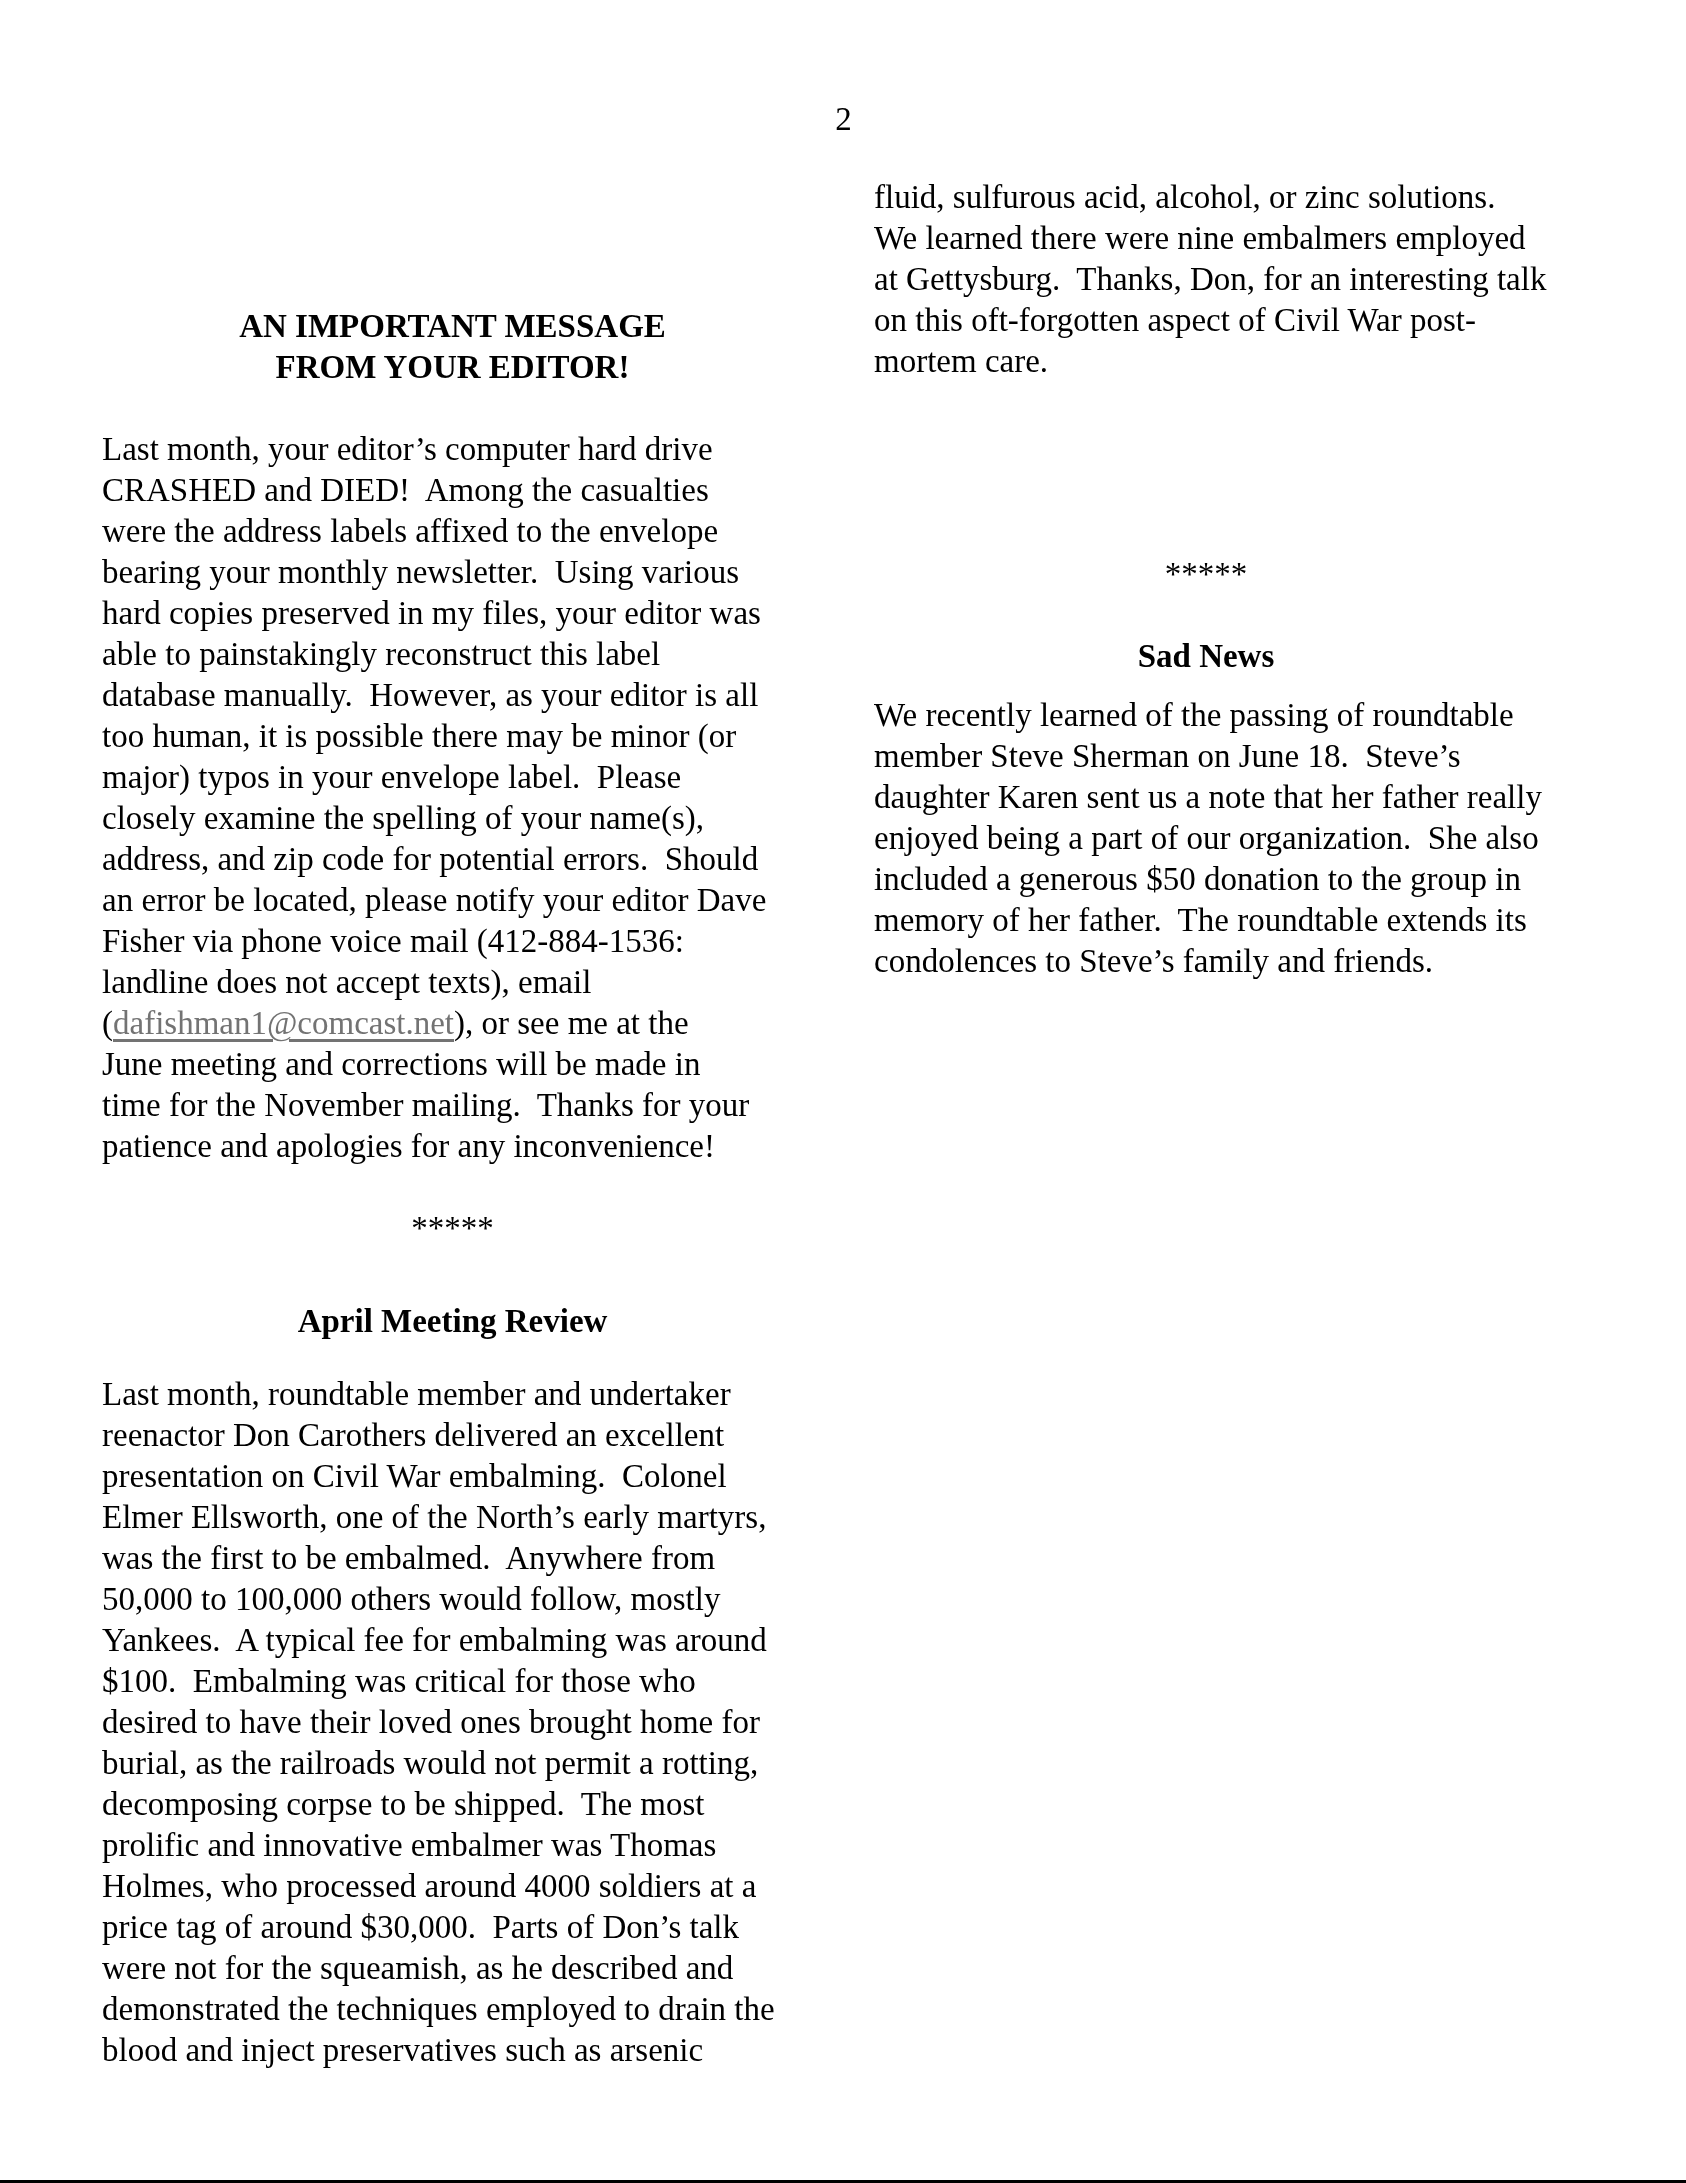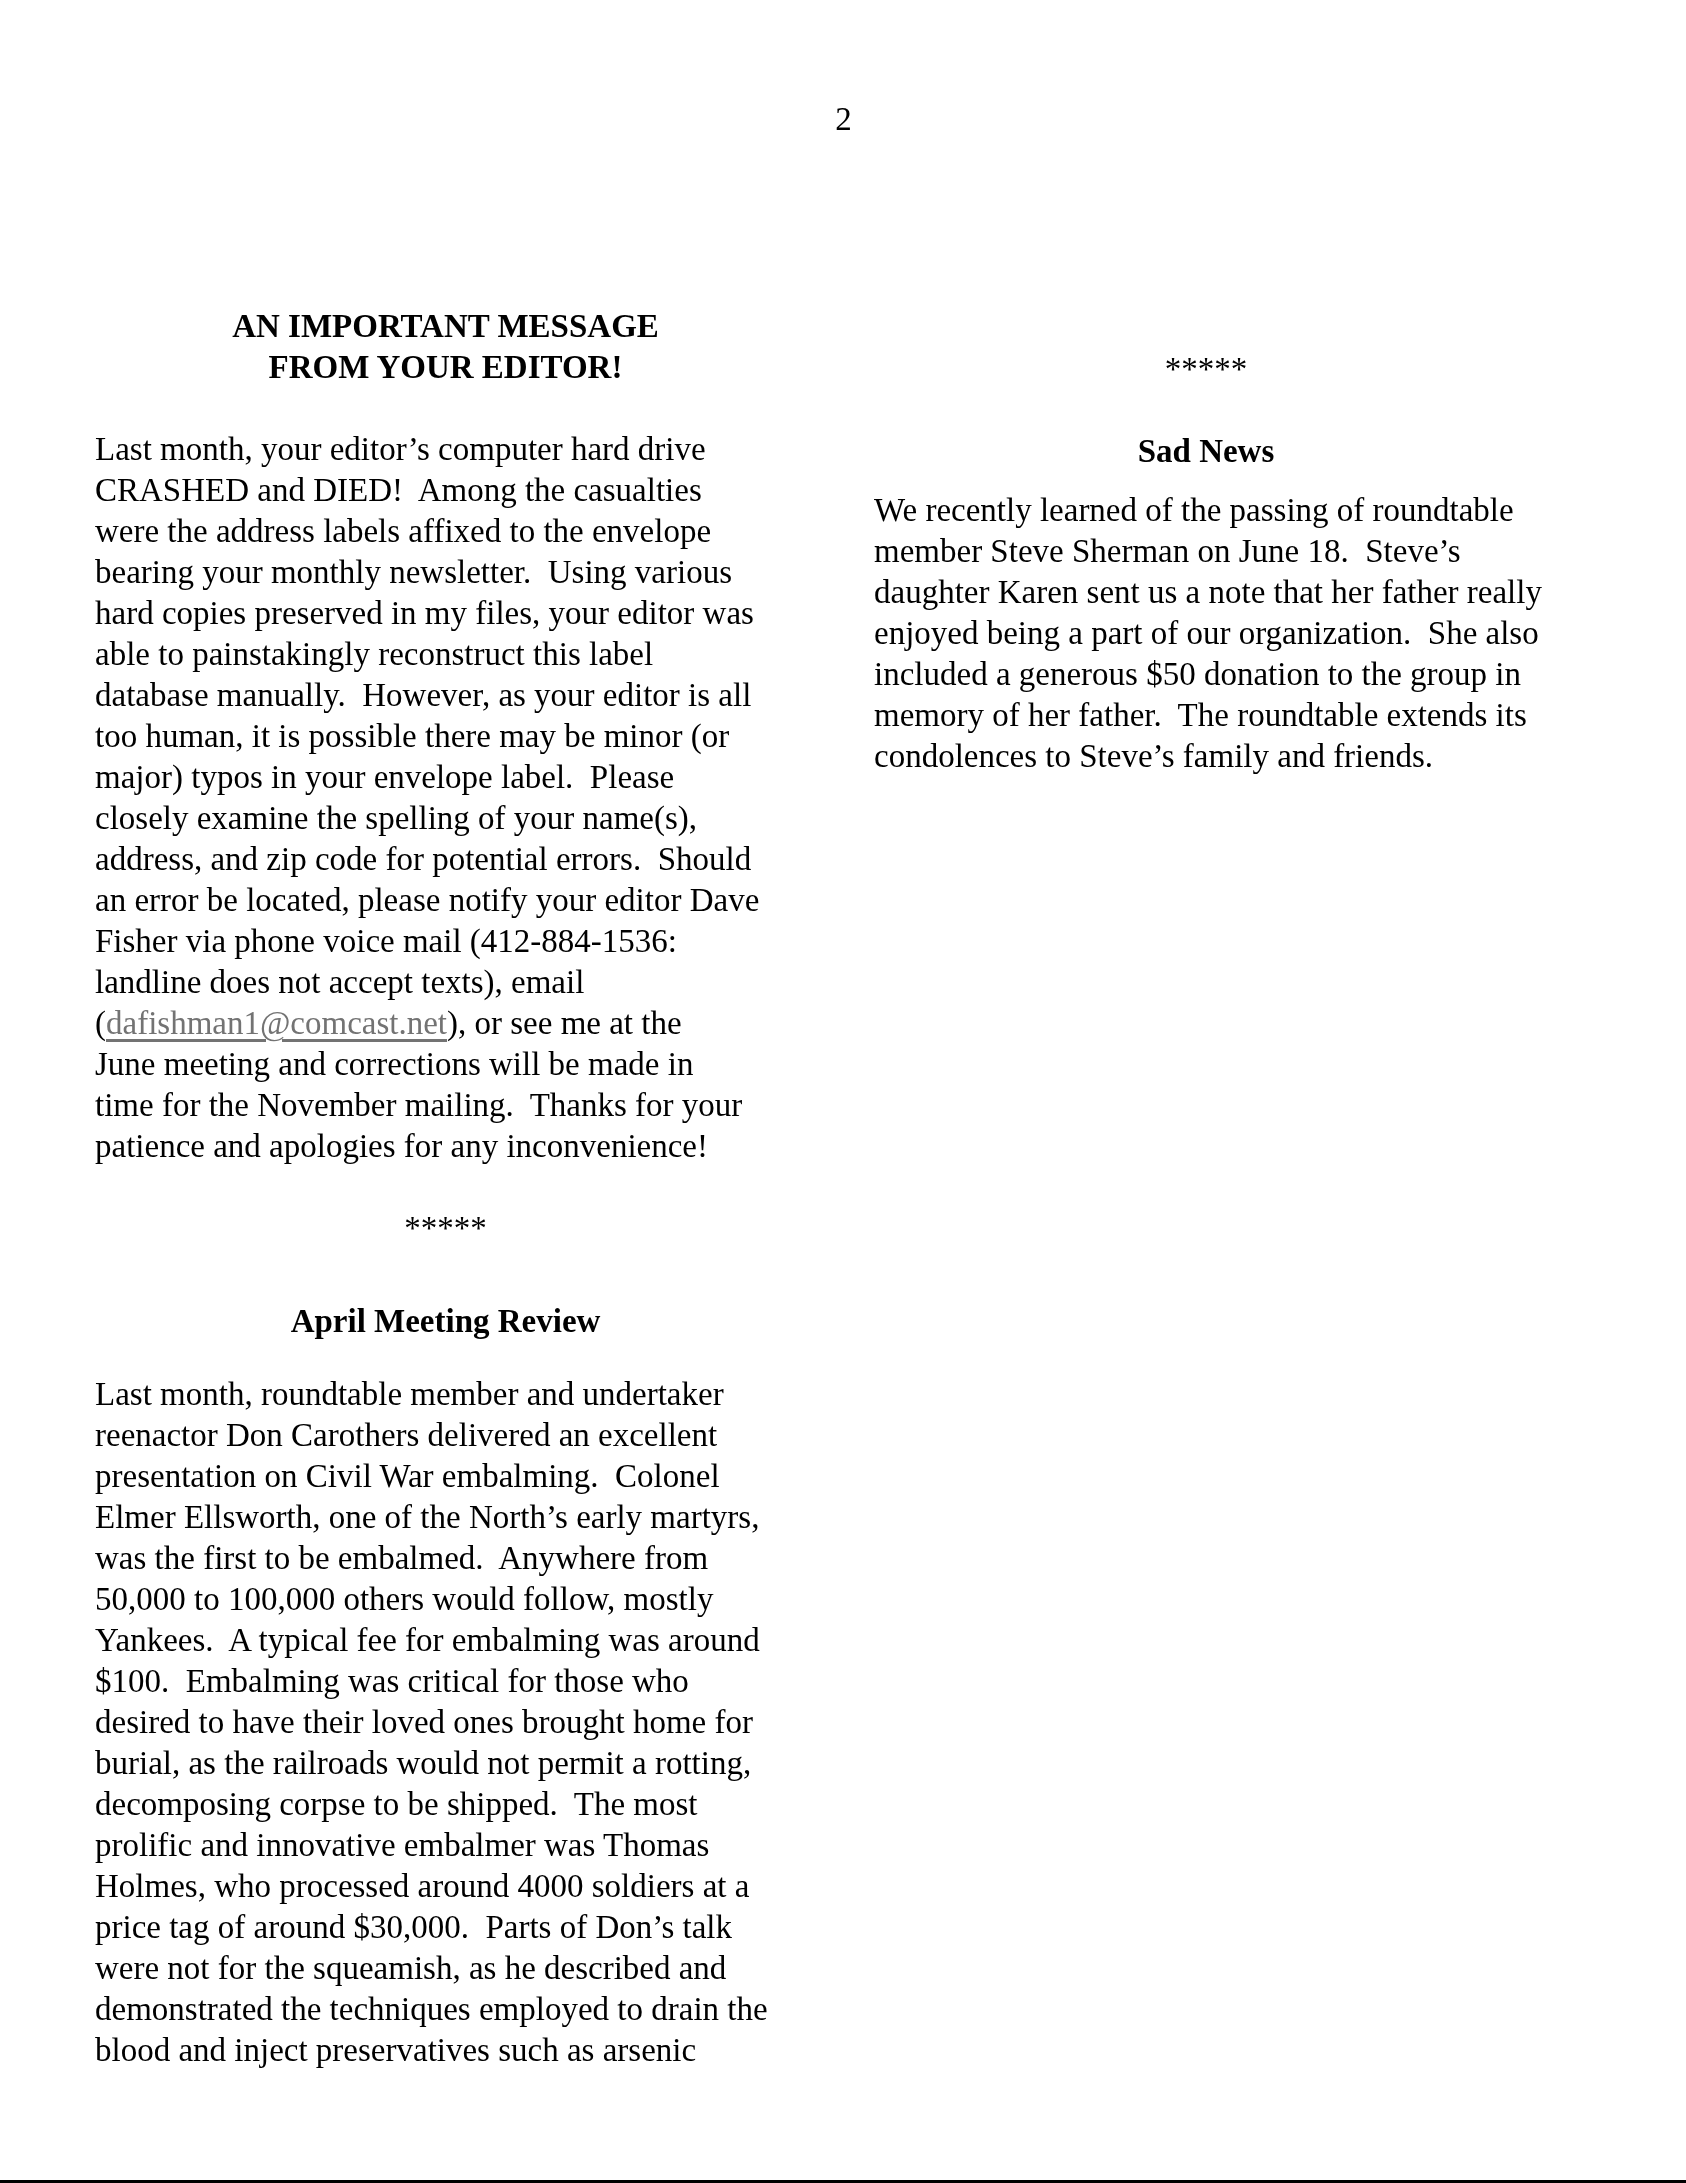--- a/index.html
+++ b/index.html
@@ -34,21 +34,21 @@
     position: absolute;
     top: 99px;
     left: 0;
     width: 100%;
     text-align: center;
   }
   .col {
     position: absolute;
   }
   .col1 {
-    left: 95px;
+    left: 102px;
     top: 306px;
     width: 701px;
   }
   .col2 {
     left: 874px;
     top: 177px;
     width: 664px;
   }
   .col1 .heading1 {
     margin-bottom: 41px;
@@ -138,20 +138,25 @@
 Holmes, who processed around 4000 soldiers at a
 price tag of around $30,000.  Parts of Don’s talk
 were not for the squeamish, as he described and
 demonstrated the techniques employed to drain the
 blood and inject preservatives such as arsenic</p>
 
   </div>
 
   <div class="col col2">
 
+    <p class="text para-top">fluid, sulfurous acid, alcohol, or zinc solutions.
+We learned there were nine embalmers employed
+at Gettysburg.  Thanks, Don, for an interesting talk
+on this oft-forgotten aspect of Civil War post-
+mortem care.</p>
 
     <div class="text center stars2">*****</div>
 
     <div class="text heading heading3">Sad News</div>
 
     <p class="text para3">We recently learned of the passing of roundtable
 member Steve Sherman on June 18.  Steve’s
 daughter Karen sent us a note that her father really
 enjoyed being a part of our organization.  She also
 included a generous $50 donation to the group in

